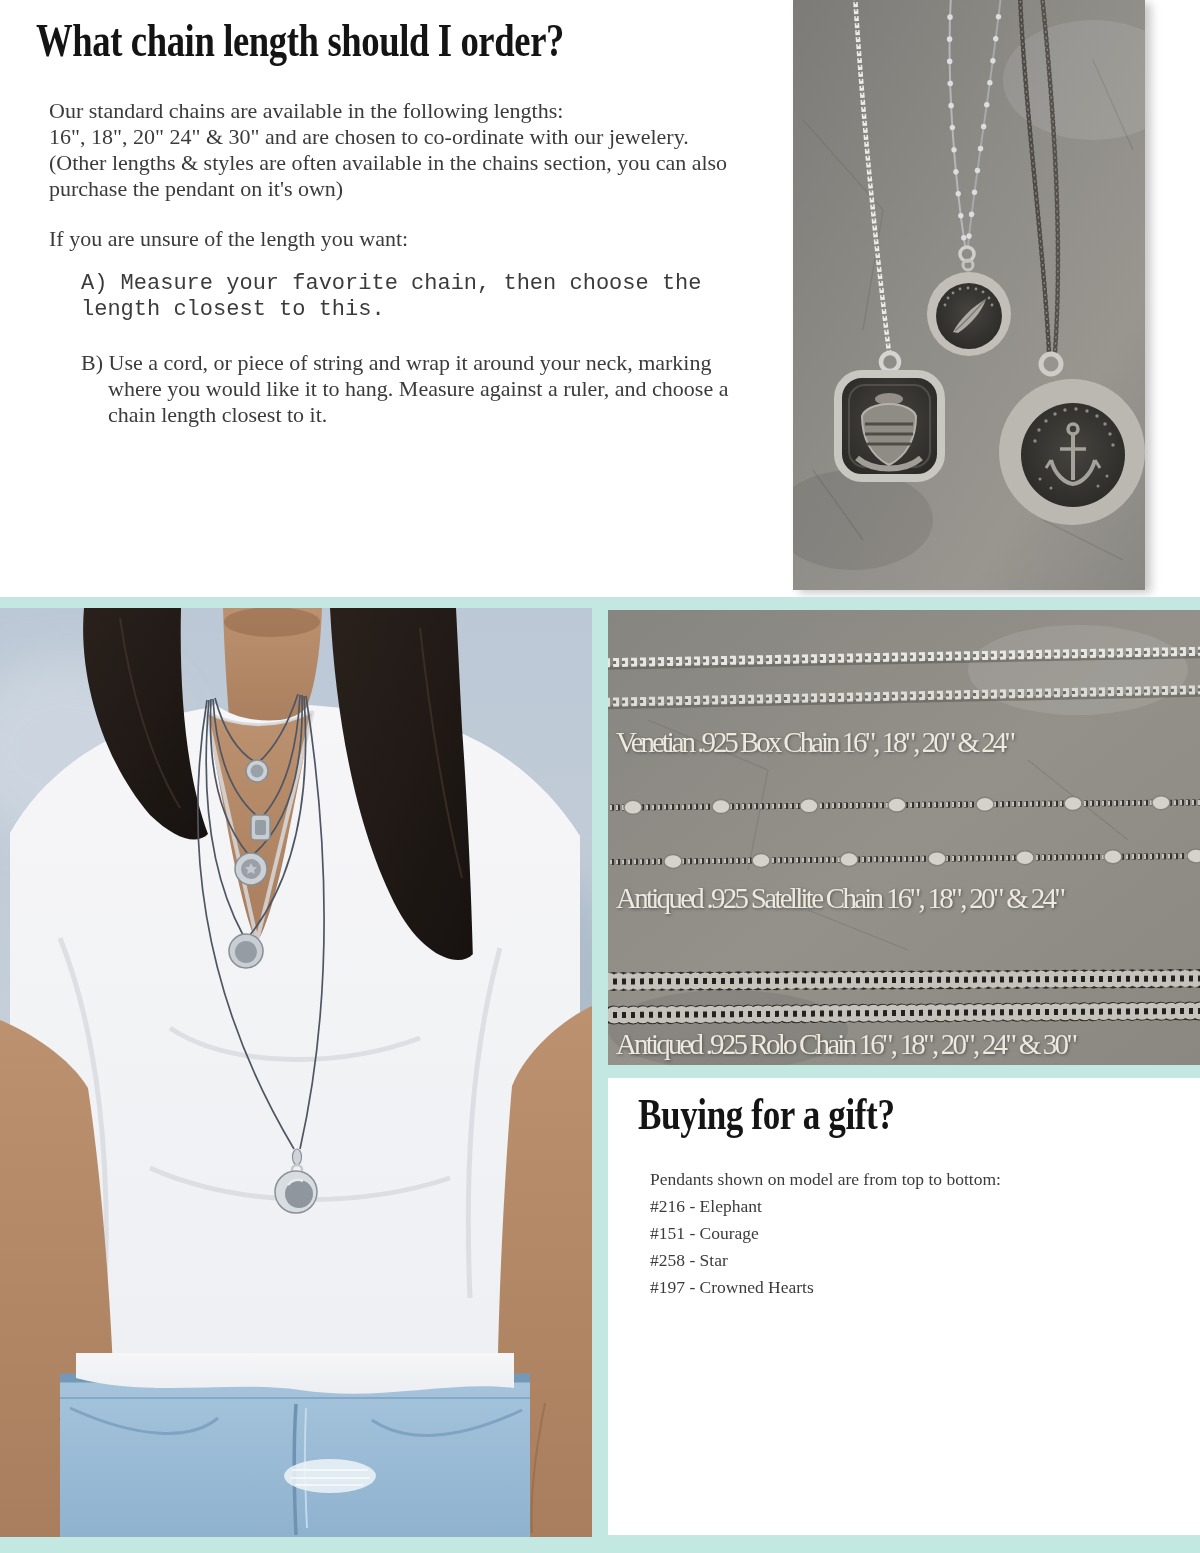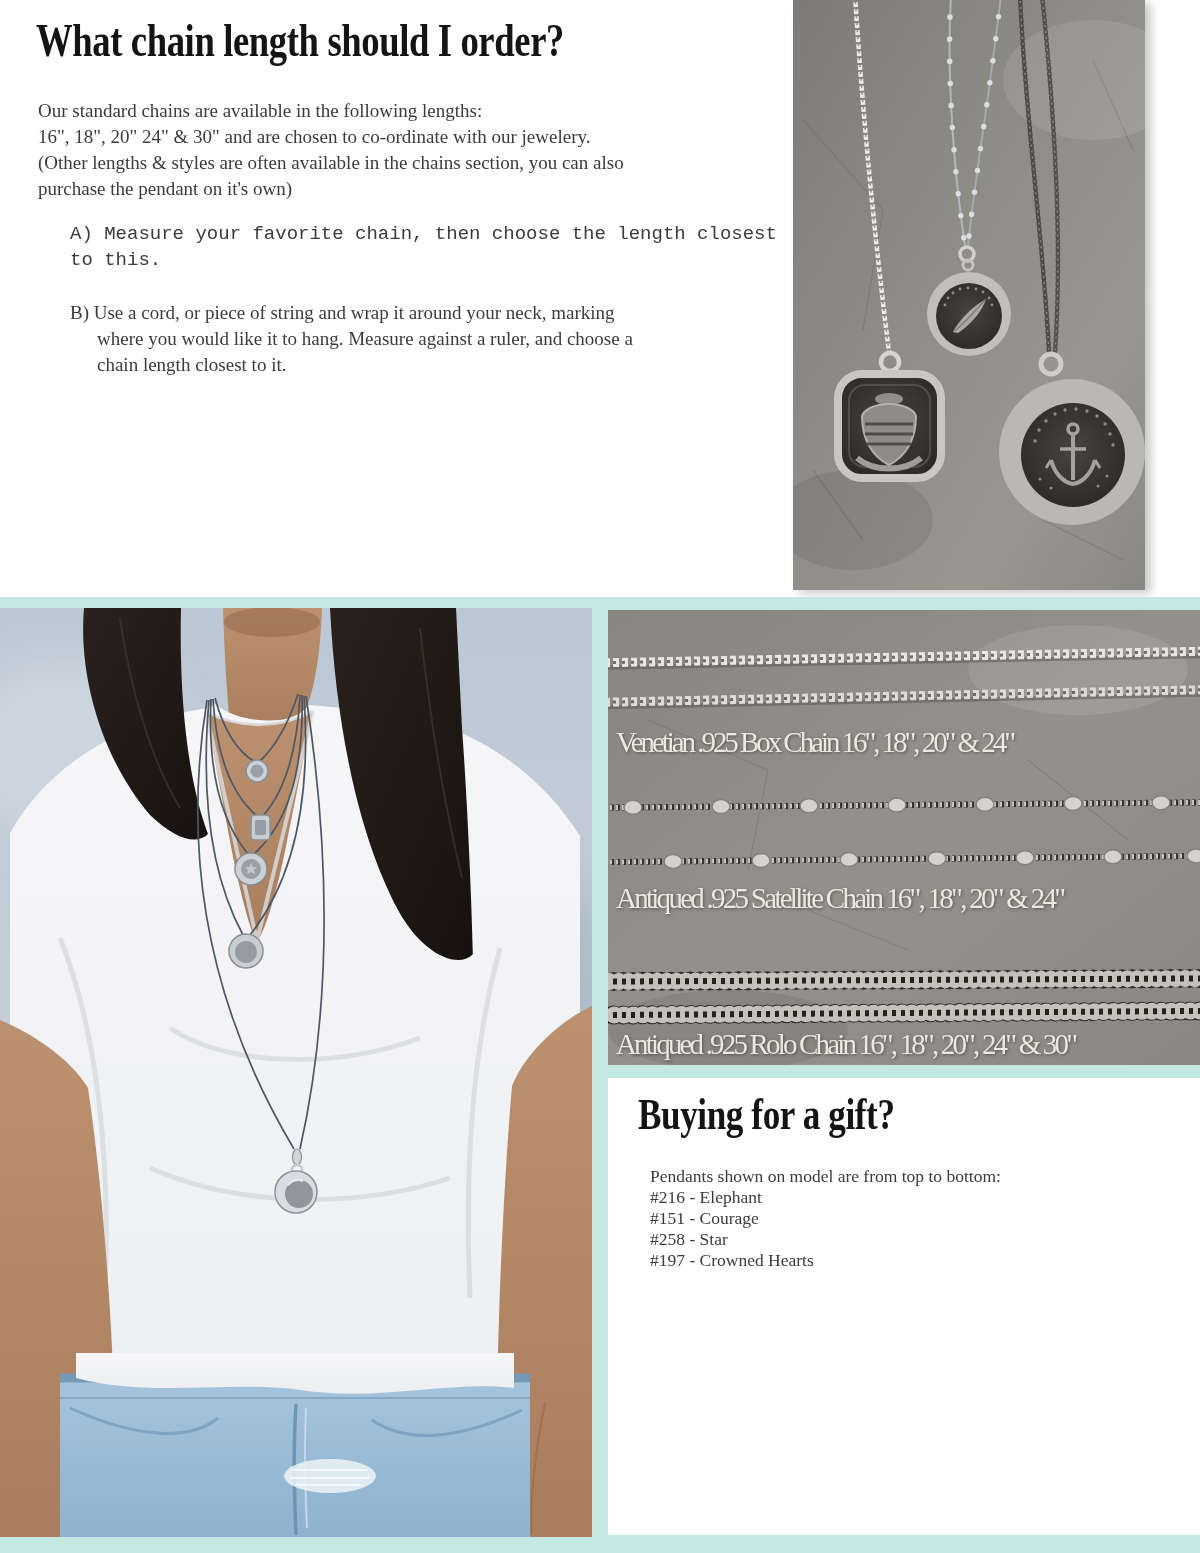--- a/index.html
+++ b/index.html
@@ -4,21 +4,21 @@
 <style>
   html,body{margin:0;padding:0;background:#ffffff;}
   .page{position:relative;width:1200px;height:1553px;background:#6d28d9;overflow:hidden;
         font-family:"Liberation Serif", serif;}
   
   .top-white{position:absolute;left:0;top:0;width:1200px;height:597px;background:#ffffff;}
   .intro{position:absolute;left:36px;top:0;width:760px;color:#3b3b3b;}
   .display-heading{display:inline-block;margin:14px 0 0 0;font-size:47px;line-height:52px;
         font-weight:700;color:#141414;letter-spacing:-0.5px;white-space:nowrap;
         transform:scaleX(0.78);transform-origin:0 50%;}
-  .intro p{margin:2px;font-size:19px;line-height:26px;white-space:pre-line;}
+  .intro p{margin:13px;font-size:22px;line-height:26px;white-space:pre-line;}
   .p1{margin-top:32px !important;}
   .p2{margin-top:27px !important;}
   .p3{margin-top:24px !important;}
   .opts{margin-left:32px;}
   .opt-a{margin-top:19px !important;font-family:Liberation Mono, monospace;}
   .opt-b{margin-top:27px !important;padding-left:27px;text-indent:-27px;}
   
   .necklace-photo{position:absolute;left:793px;top:0;width:352px;height:590px;
         box-shadow:6px 3px 9px rgba(0,0,0,0.22);}
   .necklace-photo svg,.model-photo svg,.chains-photo svg{display:block;}
@@ -29,36 +29,37 @@
   .chain-label{font-family:"Liberation Serif", serif;
         text-shadow:1px 1px 3px rgba(40,40,40,0.55);}
   
   .gift-card{position:absolute;left:608px;top:481px;width:592px;height:457px;background:#ffffff;}
   .gift-heading-wrap{margin:10px 0 0 30px;}
   .gift-heading{display:inline-block;margin:0;font-size:45px;line-height:52px;font-weight:700;
         color:#141414;letter-spacing:-0.5px;white-space:nowrap;
         transform:scaleX(0.78);transform-origin:0 50%;}
   .gift-body{margin:23px 0 0 42px;width:510px;font-size:20px;line-height:27px;
         white-space:pre-line;color:#333333;}
-  .gift-note{margin:26px 0 0 42px;width:510px;font-size:17.5px;line-height:21px;
+  .gift-note{margin:26px 0 0 42px;width:510px;font-size:17.5px;line-height:27px;
         white-space:pre-line;color:#3b3b3b;}
   .gift-note + .gift-note{margin-top:21px;}
 </style>
 </head>
 <body>
 
 <div class="page">
 
   <section class="top-white">
     <div class="intro">
       <h1 class="display-heading">What chain length should I order?</h1>
       <p class="p1">Our standard chains are available in the following lengths:
 16", 18", 20" 24" &amp; 30"  and are chosen to co-ordinate with our jewelery.
 (Other lengths &amp; styles are often available in the chains section, you can also
 purchase the pendant on it's own)</p>
+      <p class="p3">If you are unsure of the length you want:</p>
       <div class="opts">
         <p class="opt-a">A) Measure your favorite chain, then choose the length closest to this.</p>
         <p class="opt-b">B) Use a cord, or piece of string and wrap it around your neck, marking
 where you would like it to hang. Measure against a ruler, and choose a
 chain length closest to it.</p>
       </div>
     </div>
 
     <figure class="necklace-photo" style="margin:0">
       <svg width="352" height="590" viewBox="0 0 352 590">

